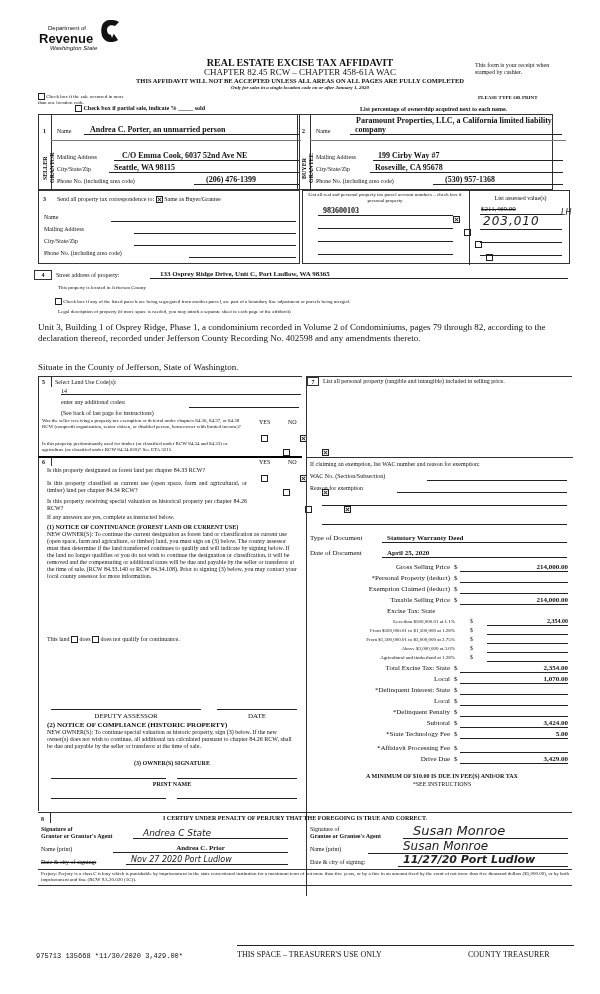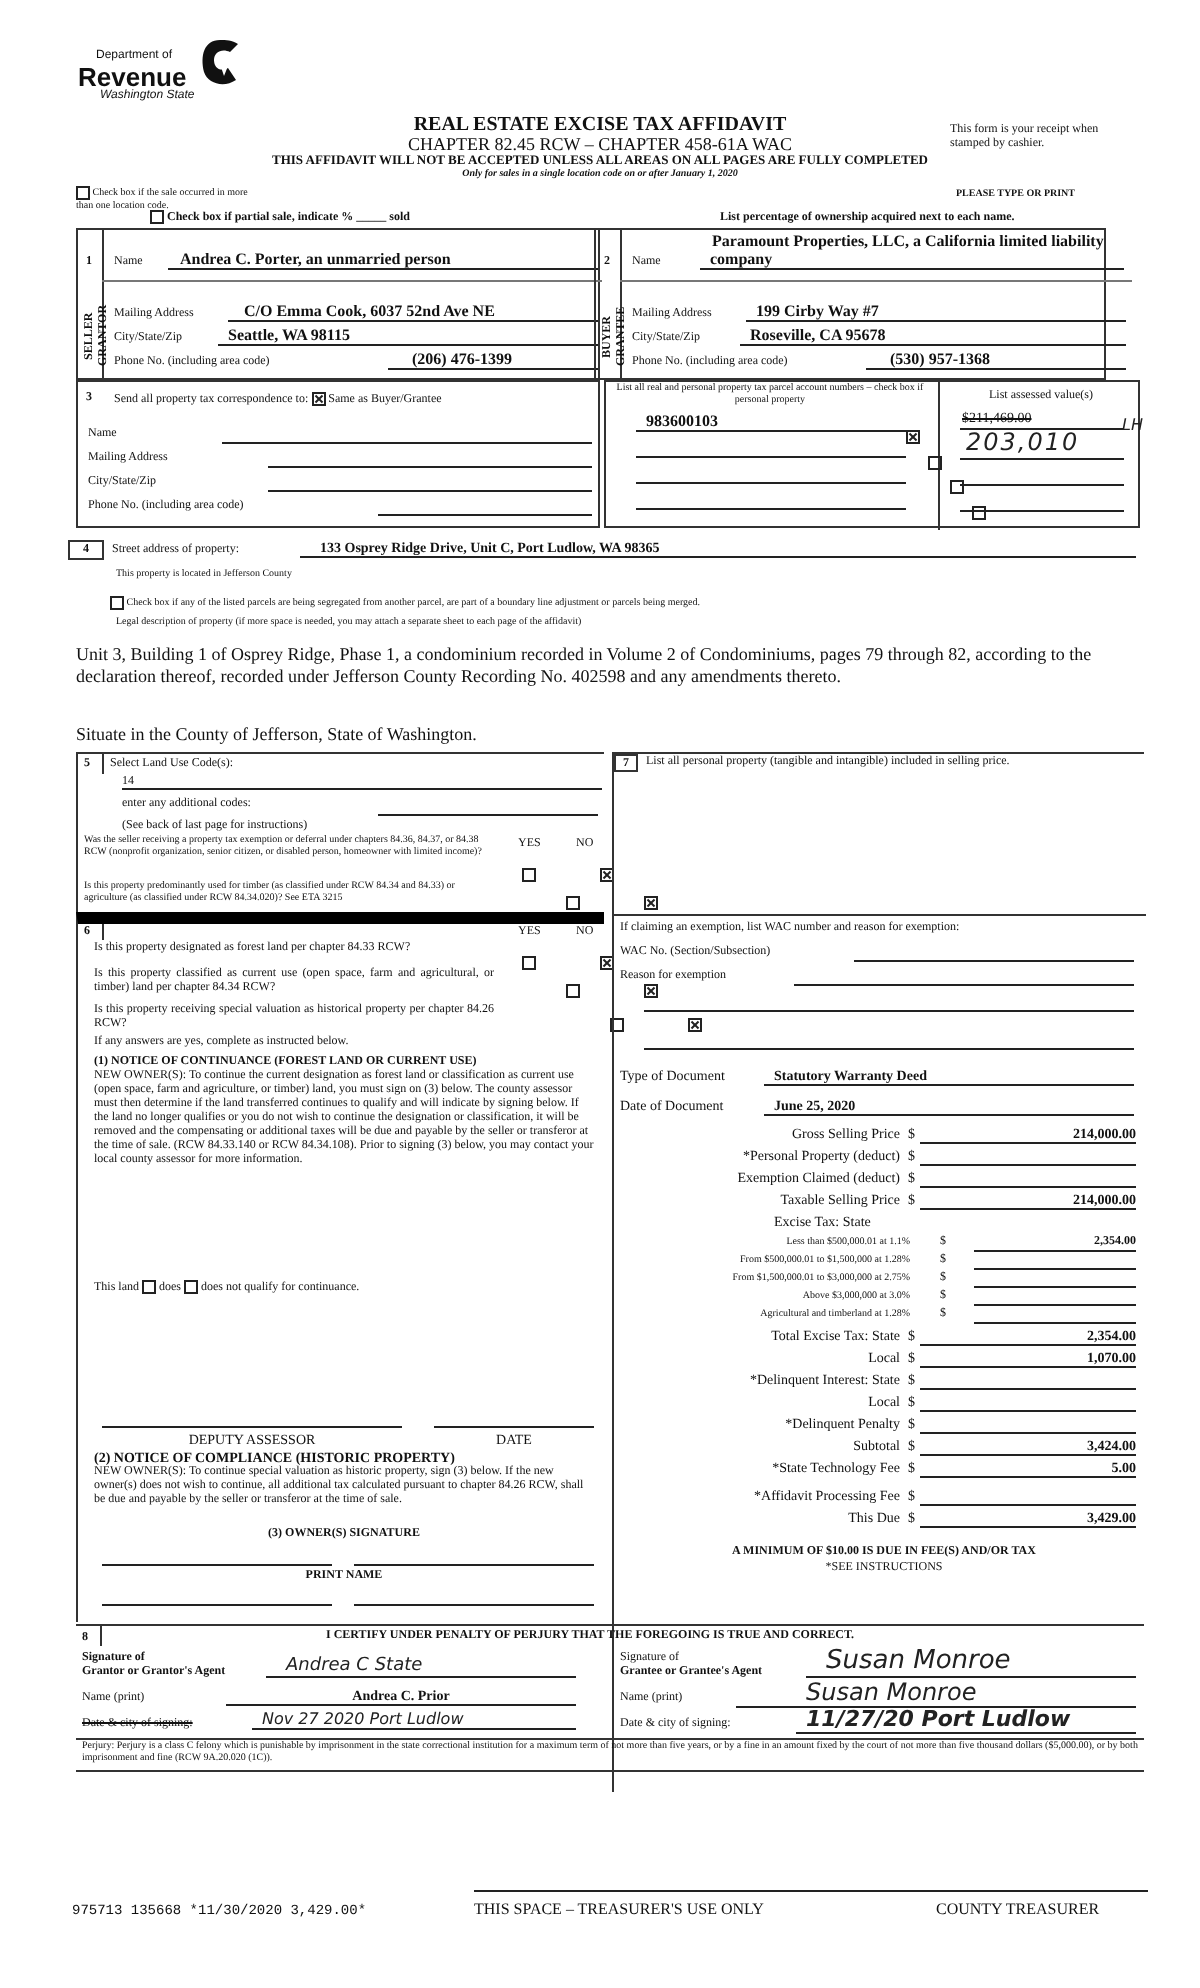--- a/index.html
+++ b/index.html
@@ -143,21 +143,21 @@
   <div class="abs t5" style="left:3px;top:41px;width:200px;line-height:6px">Was the seller receiving a property tax exemption or deferral under chapters 84.36, 84.37, or 84.38 RCW (nonprofit organization, senior citizen, or disabled person, homeowner with limited income)?</div>
   <div class="abs t6" style="left:220px;top:42px">YES</div>
   <div class="abs t6" style="left:249px;top:42px">NO</div>
   <span class="abs cb" style="left:222px;top:51px"></span>
   <span class="abs cb x" style="left:250px;top:51px"></span>
   <div class="abs t5" style="left:3px;top:64px;width:200px;line-height:6px">Is this property predominantly used for timber (as classified under RCW 84.34 and 84.33) or agriculture (as classified under RCW 84.34.020)? See ETA 3215</div>
   <span class="abs cb" style="left:222px;top:65px"></span>
   <span class="abs cb x" style="left:250px;top:65px"></span>
 </div>
 
-<div class="abs" style="left:38px;top:456px;width:264px;height:355px;border-left:1px solid #333;border-top:6px solid #000000">
+<div class="abs" style="left:38px;top:456px;width:264px;height:355px;border-left:1px solid #333;border-top:2px solid #000000">
   <div class="abs t6 b" style="left:3px;top:1px">6</div>
   <div class="abs" style="left:12px;top:0;width:1px;height:8px;background:#333"></div>
   <div class="abs t6" style="left:220px;top:1px">YES</div>
   <div class="abs t6" style="left:249px;top:1px">NO</div>
   <div class="abs t6" style="left:8px;top:9px;width:200px">Is this property designated as forest land per chapter 84.33 RCW?</div>
   <span class="abs cb" style="left:222px;top:10px"></span>
   <span class="abs cb x" style="left:250px;top:10px"></span>
   <div class="abs t6" style="left:8px;top:22px;width:200px;line-height:7px;text-align:justify">Is this property classified as current use (open space, farm and agricultural, or timber) land per chapter 84.34 RCW?</div>
   <span class="abs cb" style="left:222px;top:24px"></span>
   <span class="abs cb x" style="left:250px;top:24px"></span>
@@ -196,21 +196,21 @@
   <div class="abs t6" style="left:3px;top:96px">WAC No. (Section/Subsection)</div>
   <div class="abs ul" style="left:120px;top:103px;width:140px;height:1px"></div>
   <div class="abs t6" style="left:3px;top:108px">Reason for exemption</div>
   <div class="abs ul" style="left:90px;top:115px;width:170px;height:1px"></div>
   <div class="abs ul" style="left:15px;top:128px;width:245px;height:1px"></div>
   <div class="abs ul" style="left:15px;top:147px;width:245px;height:1px"></div>
 
   <div class="abs t7" style="left:3px;top:157px">Type of Document</div>
   <div class="abs t7 b ul" style="left:75px;top:157px;width:185px;padding-left:5px">Statutory Warranty Deed</div>
   <div class="abs t7" style="left:3px;top:172px">Date of Document</div>
-  <div class="abs t7 b ul" style="left:75px;top:172px;width:185px;padding-left:5px">June 25, 2020</div>
+  <div class="abs t7 b ul" style="left:75px;top:172px;width:185px;padding-left:5px">April 25, 2020</div>
 
   <div class="abs" style="left:0;top:186px;width:266px;height:10px">
     <div class="abs t7 r" style="left:0;top:0;width:143px">Gross Selling Price</div>
     <div class="abs t7" style="left:147px;top:0">$</div>
     <div class="abs t7 b ul r" style="left:153px;top:0;width:108px">214,000.00</div>
   </div>
   <div class="abs" style="left:0;top:197px;width:266px;height:10px">
     <div class="abs t7 r" style="left:0;top:0;width:143px">*Personal Property (deduct)</div>
     <div class="abs t7" style="left:147px;top:0">$</div>
     <div class="abs t7 b ul r" style="left:153px;top:0;width:108px;height:9px"></div>
@@ -287,21 +287,21 @@
     <div class="abs t7 r" style="left:0;top:0;width:143px">*State Technology Fee</div>
     <div class="abs t7" style="left:147px;top:0">$</div>
     <div class="abs t7 b ul r" style="left:153px;top:0;width:108px;height:9px">5.00</div>
   </div>
   <div class="abs" style="left:0;top:367px;width:266px;height:10px">
     <div class="abs t7 r" style="left:0;top:0;width:143px">*Affidavit Processing Fee</div>
     <div class="abs t7" style="left:147px;top:0">$</div>
     <div class="abs t7 b ul r" style="left:153px;top:0;width:108px;height:9px"></div>
   </div>
   <div class="abs" style="left:0;top:378px;width:266px;height:10px">
-    <div class="abs t7 r" style="left:0;top:0;width:143px">This Due</div>
+    <div class="abs t7 r" style="left:0;top:0;width:143px">Drive Due</div>
     <div class="abs t7" style="left:147px;top:0">$</div>
     <div class="abs t7 b ul r" style="left:153px;top:0;width:108px;height:9px">3,429.00</div>
   </div>
   <div class="abs t6 b c" style="left:10px;top:396px;width:250px">A MINIMUM OF $10.00 IS DUE IN FEE(S) AND/OR TAX</div>
   <div class="abs t6 c" style="left:10px;top:404px;width:250px">*SEE INSTRUCTIONS</div>
 </div>
 
 <div class="abs" style="left:38px;top:812px;width:534px;height:78px;border-top:1px solid #333">
   <div class="abs t6 b" style="left:3px;top:3px">8</div>
   <div class="abs" style="left:12px;top:0;width:1px;height:10px;background:#333"></div>

